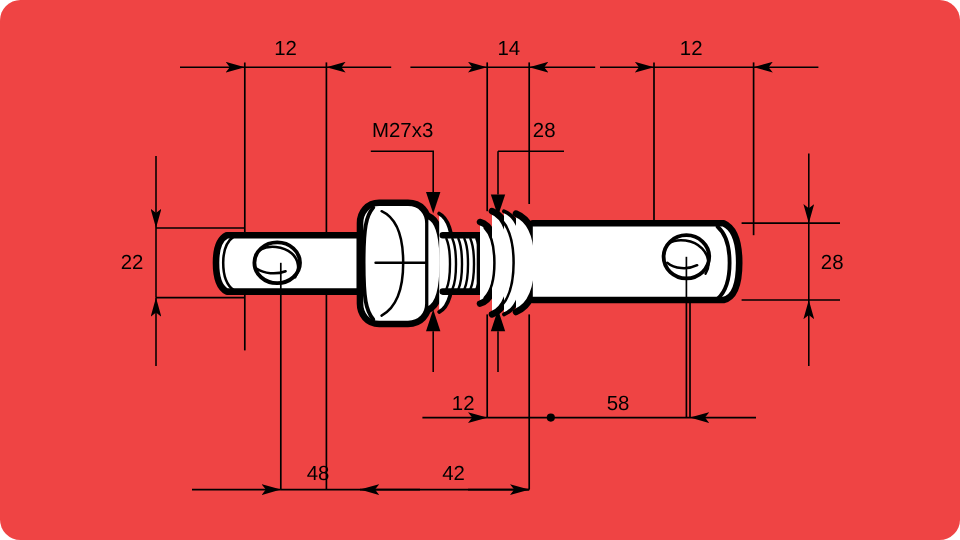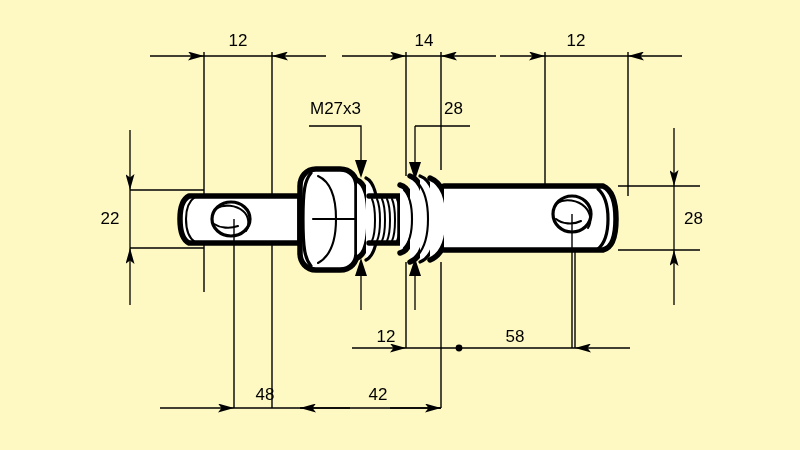--- a/index.html
+++ b/index.html
@@ -7,22 +7,23 @@
     padding: 0;
     background: #ffffff;
   }
   body {
     font-family: "Liberation Sans", sans-serif;
   }
   #drawing-root {
     position: relative;
     width: 800px;
     height: 450px;
-    background: #fef9c3;
+    background: #ef4444;
     overflow: hidden;
+    border-radius: 17px;
   }
   #drawing-svg {
     position: absolute;
     left: 0;
     top: 0;
     width: 800px;
     height: 450px;
     display: block;
   }
   .dim-text {

